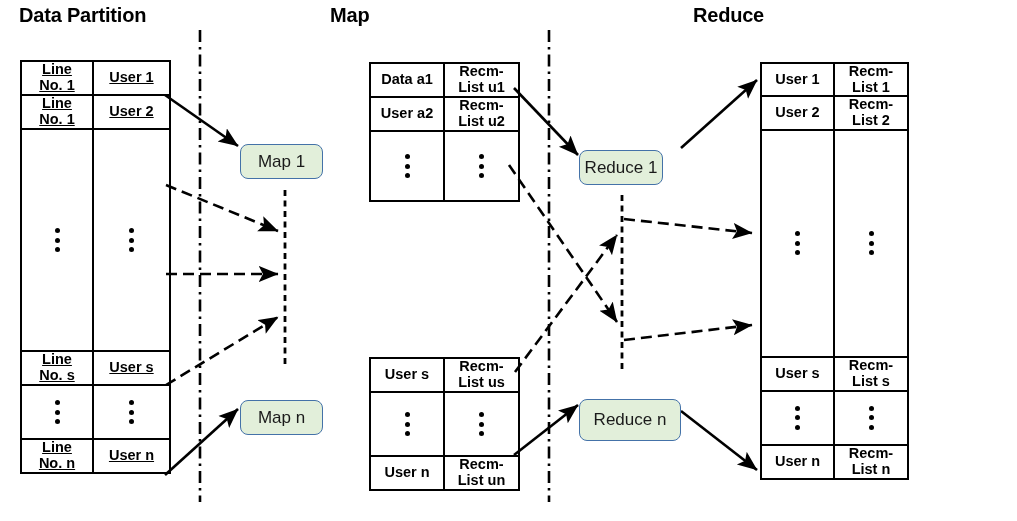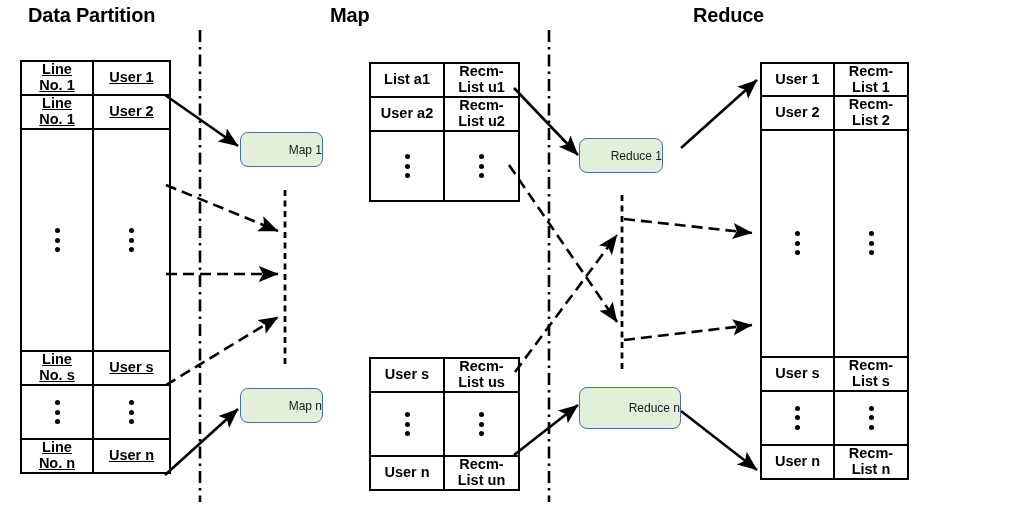--- a/index.html
+++ b/index.html
@@ -51,41 +51,42 @@
     background: #000;
     margin: 4.5px auto;
   }
   .proc-box {
     position: absolute;
     background: #E2EFDA;
     border: 1.6px solid #4472A8;
     border-radius: 8px;
     display: flex;
     align-items: center;
-    justify-content: flex-end;
-    font-size: 12px;
+    justify-content: center;
+    font-size: 17px;
     color: #1a1a1a;
     font-family: "Liberation Sans", sans-serif;
     box-sizing: border-box;
+    margin-top: 12px;
   }
   svg.overlay {
     position: absolute;
     left: 0;
     top: 0;
     width: 1017px;
     height: 521px;
     pointer-events: none;
   }
 </style>
 </head>
 <body>
 
 <div id="canvas">
 
-  <div class="section-title" style="left:28px; top:4px;">Data Partition</div>
+  <div class="section-title" style="left:19px; top:4px;">Data Partition</div>
   <div class="section-title" style="left:330px; top:4px;">Map</div>
   <div class="section-title" style="left:693px; top:4px;">Reduce</div>
 
   <svg class="overlay" viewBox="0 0 1017 521">
     <defs>
       <marker id="arrowSolid" markerWidth="9" markerHeight="9" refX="7.4" refY="3.2" orient="auto" markerUnits="strokeWidth">
         <path d="M0,0.1 L7.6,3.2 L0,6.3 L1.6,3.2 Z" fill="#000"></path>
       </marker>
       <marker id="arrowDash" markerWidth="9" markerHeight="9" refX="7.4" refY="3.2" orient="auto" markerUnits="strokeWidth">
         <path d="M0,0.1 L7.6,3.2 L0,6.3 L1.6,3.2 Z" fill="#000"></path>
@@ -167,21 +168,21 @@
       <tr>
         <td style="height:32px;"><span>Line<br>No. n</span></td>
         <td style="height:32px;"><span>User n</span></td>
       </tr>
     </tbody>
   </table>
 
   <table class="grid-table" style="left:369px; top:62px; width:145px;">
     <tbody>
       <tr>
-        <td style="width:72px; height:32px;"><span>List a1</span></td>
+        <td style="width:72px; height:32px;"><span>Data a1</span></td>
         <td style="width:73px; height:32px;"><span>Recm-<br>List u1</span></td>
       </tr>
       <tr>
         <td style="height:32px;"><span>User a2</span></td>
         <td style="height:32px;"><span>Recm-<br>List u2</span></td>
       </tr>
       <tr>
         <td style="height:68px;">
           <span class="vdots">
               <i></i>

